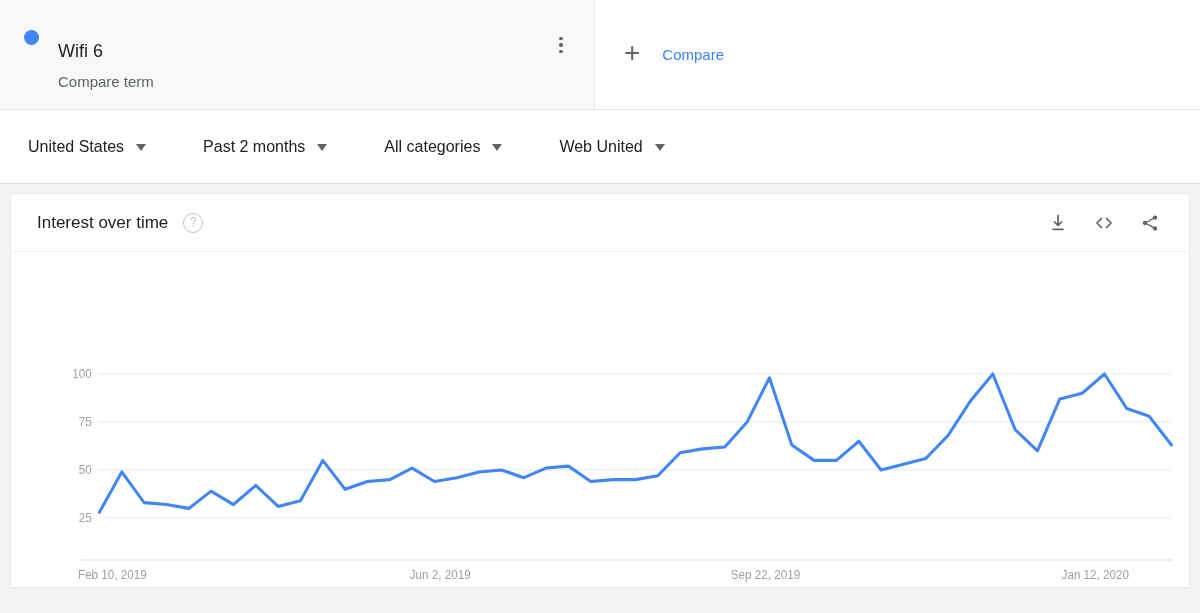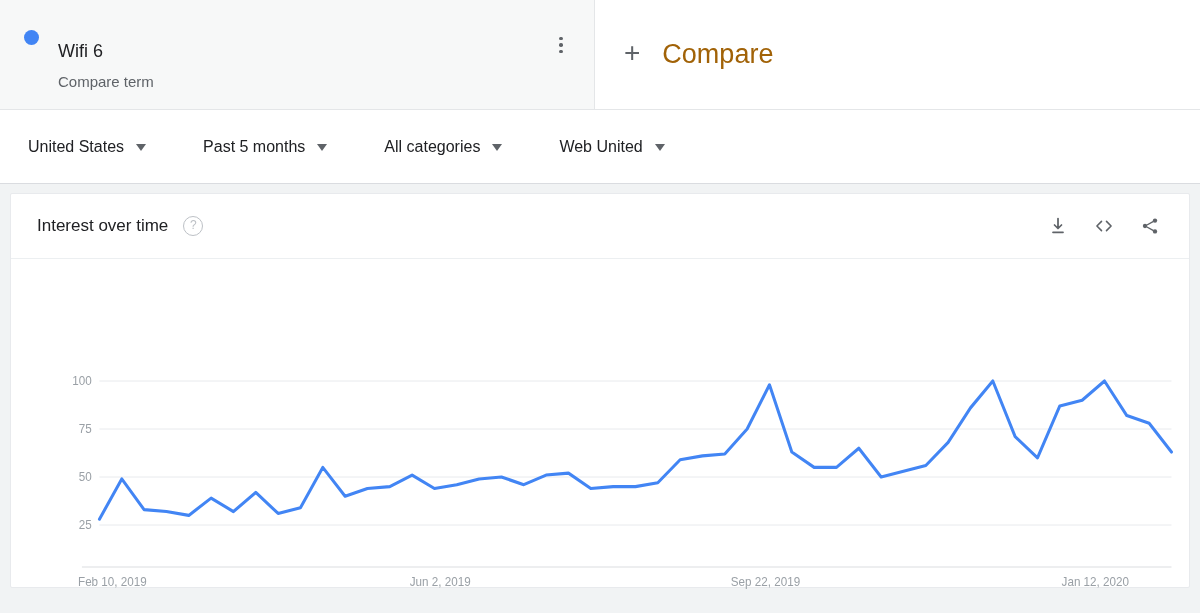--- a/index.html
+++ b/index.html
@@ -88,22 +88,22 @@
   }
   .compare-plus {
     font-size: 28px;
     line-height: 28px;
     color: #5f6368;
     font-weight: 300;
     margin-right: 22px;
     margin-top: -3px;
   }
   .compare-label {
-    font-size: 27px;
-    color: #a16207;
+    font-size: 15px;
+    color: #3b82f6;
   }
 
   
   .filter-bar {
     height: 74px;
     background: #ffffff;
     display: flex;
     align-items: center;
     border-bottom: 1px solid #dadce0;
     padding-left: 28px;
@@ -136,21 +136,21 @@
     box-sizing: border-box;
   }
   .card {
     background: #ffffff;
     border: 1px solid #e8eaed;
     border-radius: 2px;
     height: 395px;
     box-sizing: border-box;
   }
   .card-head {
-    height: 65px;
+    height: 58px;
     display: flex;
     align-items: center;
     padding: 0 22px 0 26px;
     border-bottom: 1px solid #eceff1;
     box-sizing: border-box;
   }
   .card-title {
     font-size: 17px;
     color: #202124;
   }
@@ -226,21 +226,21 @@
     <span class="compare-label">Compare</span>
   </div>
 </div>
 
 <div class="filter-bar">
   <div class="filter">
     <span class="filter-label">United States</span>
     <span class="caret"></span>
   </div>
   <div class="filter">
-    <span class="filter-label">Past 5 months</span>
+    <span class="filter-label">Past 2 months</span>
     <span class="caret"></span>
   </div>
   <div class="filter">
     <span class="filter-label">All categories</span>
     <span class="caret"></span>
   </div>
   <div class="filter">
     <span class="filter-label">Web United</span>
     <span class="caret"></span>
   </div>

